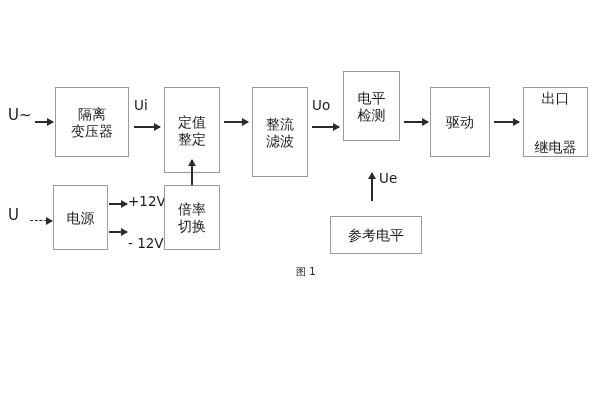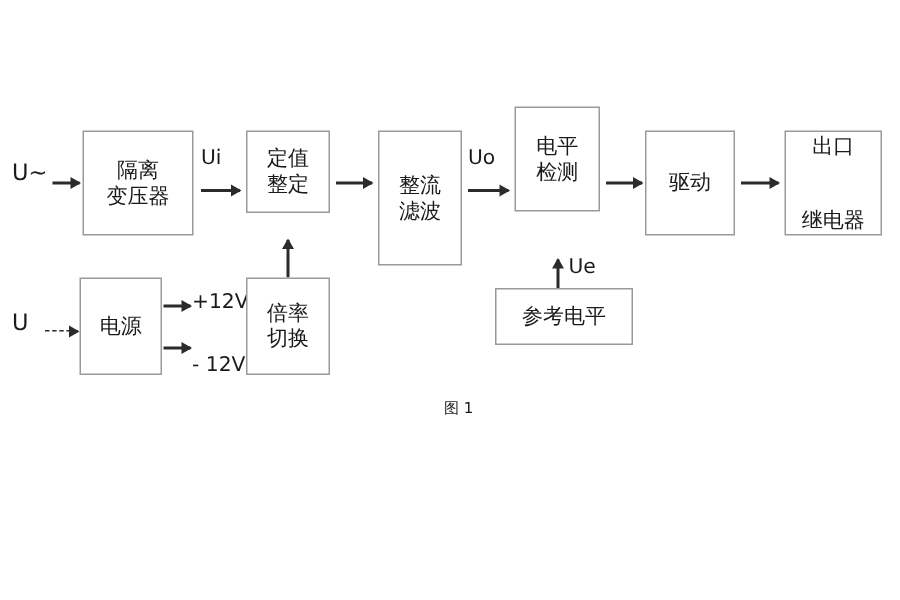--- a/index.html
+++ b/index.html
@@ -77,21 +77,21 @@
   <div class="harrow" style="left:35px;top:121px;width:18px;"></div>
 
   <div class="block" style="left:55px;top:87px;width:74px;height:70px;">
     <span class="ln">隔离</span>
     <span class="ln">变压器</span>
   </div>
 
   <div class="label" style="left:134px;top:99px;text-align:center;">Ui</div>
   <div class="harrow" style="left:134px;top:126px;width:26px;"></div>
 
-  <div class="block" style="left:164px;top:87px;width:56px;height:55px;">
+  <div class="block" style="left:164px;top:87px;width:56px;height:86px;">
     <span class="ln">定值</span>
     <span class="ln">整定</span>
   </div>
 
   <div class="harrow" style="left:224px;top:121px;width:24px;"></div>
 
   <div class="block" style="left:252px;top:87px;width:56px;height:90px;">
     <span class="ln">整流</span>
     <span class="ln">滤波</span>
   </div>
@@ -134,19 +134,19 @@
   <div class="varrow" style="left:191px;top:160px;height:25px;"></div>
 
   <div class="block" style="left:164px;top:185px;width:56px;height:65px;">
     <span class="ln">倍率</span>
     <span class="ln">切换</span>
   </div>
 
   <div class="varrow" style="left:371px;top:173px;height:28px;"></div>
   <div class="label" style="left:379px;top:172px;">Ue</div>
 
-  <div class="block" style="left:330px;top:192px;width:92px;height:38px;">
+  <div class="block" style="left:330px;top:216px;width:92px;height:38px;">
     <span class="ln">参考电平</span>
   </div>
 
   <div class="caption" style="left:296px;top:265px;">图 1</div>
 
 </div>
 
 </body></html>

